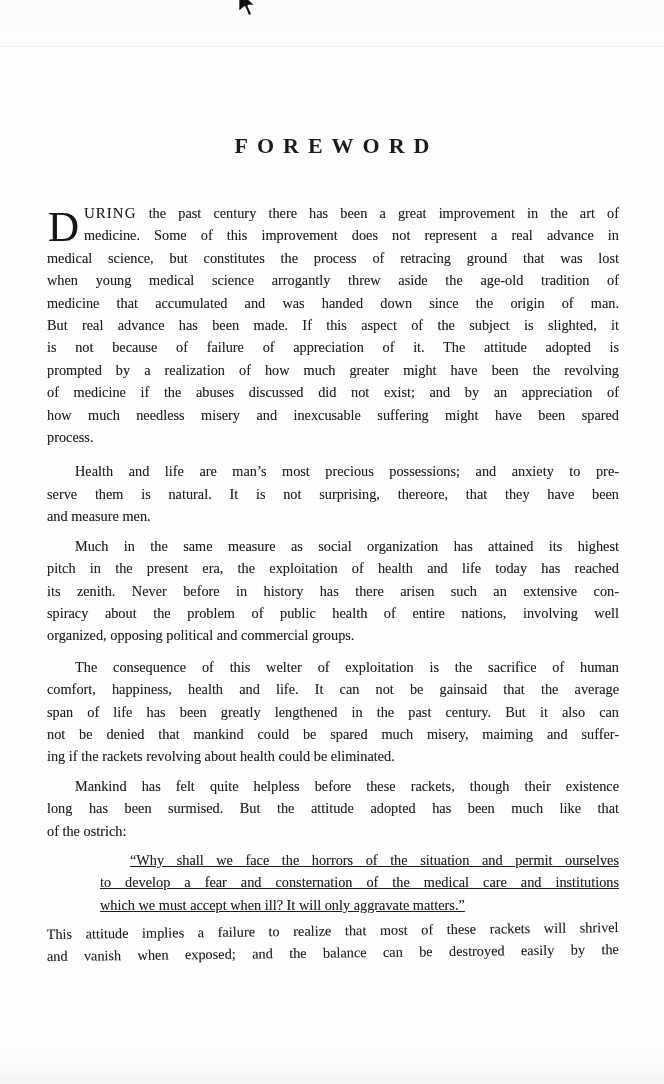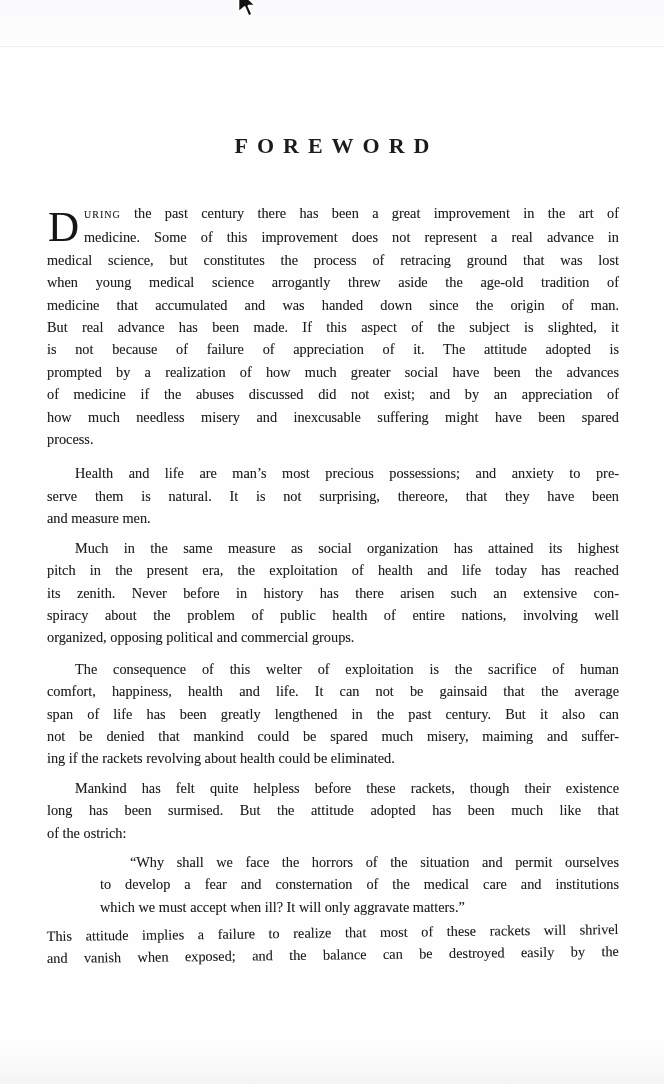--- a/index.html
+++ b/index.html
@@ -28,22 +28,22 @@
   .m12 { margin-top:12px; } .m9 { margin-top:9px; } .m7 { margin-top:7px; }
   .line { text-align:justify; text-align-last:justify; }
   .line.last { text-align-last:left; }
   .line.indent { padding-left:28px; }
   .line.dc { padding-left:37px; }
   .p-first { position:relative; }
   .dropcap {
     position:absolute; left:1px; top:3px; font-size:43px; line-height:1;
     color:#151515; font-weight:400;
   }
-  .lead { font-size:10px; letter-spacing:1px; }
-  .quote { margin:7px 0 0 53px; width:519px; }
+  .lead { font-size:15px; letter-spacing:1px; }
+  .quote { margin:7px 0 0 53px; width:519px;text-decoration:underline; }
   .quote .line.indent { padding-left:30px; }
   .skew { transform:rotate(-0.7deg); transform-origin:0 100%; }
   .bottom-fade {
     position:absolute; left:0; right:0; bottom:0; height:46px;
     background:linear-gradient(to bottom, rgba(120,120,130,0) 0%,
       rgba(120,120,130,0.04) 75%, rgba(120,120,130,0.08) 100%);
   }
 </style>
 </head>
 <body>
@@ -65,21 +65,21 @@
       <div class="para p-first">
         <span class="dropcap">D</span>
         <div>
             <div class="line dc"><span class="lead">URING</span> the past century there has been a great improvement in the art of</div>
             <div class="line dc">medicine.  Some of this improvement does not represent a real advance in</div>
             <div class="line">medical science, but constitutes the process of retracing ground that was lost</div>
             <div class="line">when young medical science arrogantly threw aside the age-old tradition of</div>
             <div class="line">medicine that accumulated and was handed down since the origin of man.</div>
             <div class="line">But real advance has been made.  If this aspect of the subject is slighted, it</div>
             <div class="line">is not because of failure of appreciation of it.  The attitude adopted is</div>
-            <div class="line">prompted by a realization of how much greater social have been the advances</div>
+            <div class="line">prompted by a realization of how much greater might have been the revolving</div>
             <div class="line">of medicine if the abuses discussed did not exist; and by an appreciation of</div>
             <div class="line">how much needless misery and inexcusable suffering might have been spared</div>
             <div class="line last">process.</div>
           </div>
       </div>
 
       <div class="para m12">
           <div class="line indent">Health and life are man’s most precious possessions; and anxiety to pre-</div>
           <div class="line">serve them is natural.  It is not surprising, thereore, that they have been</div>
           <div class="line last">and measure men.</div>

